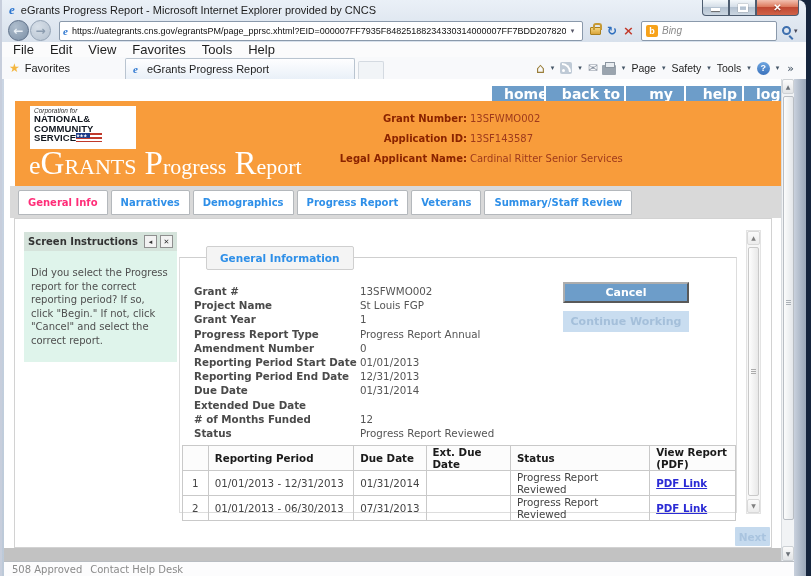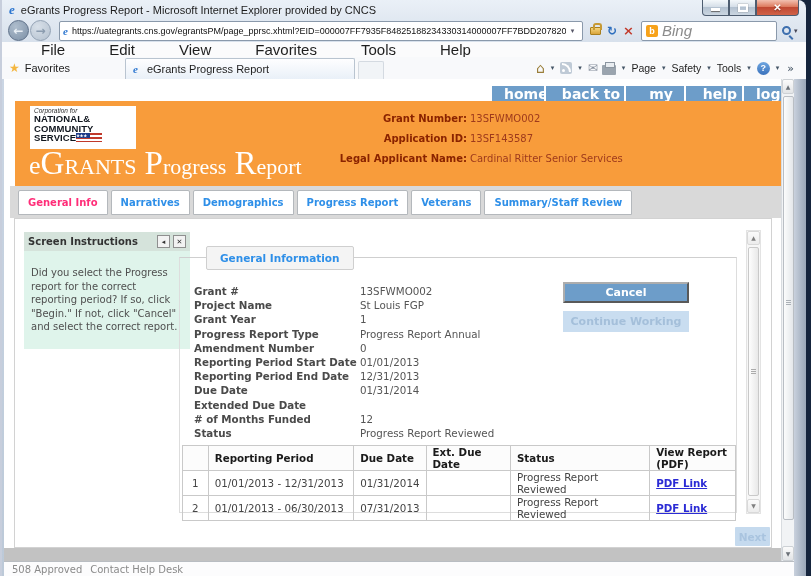--- a/index.html
+++ b/index.html
@@ -49,30 +49,30 @@
   .lock::before { content:""; position:absolute; top:-5px; left:2px; width:5px; height:5px;
     border:2px solid #C79A34; border-bottom:none; border-radius:3px 3px 0 0; }
   .tool-glyph { margin-left:6px; font-size:12px; font-weight:bold; }
   .refresh { color:#2E6FBE; }
   .stopx { color:#C23A2B; font-size:13px; }
   .searchbox { margin-left:7px; width:136px; height:20px; background:#FFF;
     border:1px solid #8A99AB; border-radius:2px; display:flex; align-items:center;
     gap:4px; padding:0 4px; }
   .bing-sq { width:12px; height:12px; background:#F7A21A; border-radius:2px; color:#FFF;
     font-size:9px; font-weight:bold; display:flex; align-items:center; justify-content:center; }
-  .search-text { font-size:15px; color:#8A8A8A; font-style:italic; }
+  .search-text { font-size:10px; color:#8A8A8A; font-style:italic; }
   .magwrap { display:flex; align-items:center; margin-left:5px; }
   .mag { position:relative; width:9px; height:9px; border:2px solid #3E6FAE; border-radius:50%; }
   .mag::after { content:""; position:absolute; left:6px; top:7px; width:2px; height:5px;
     background:#3E6FAE; transform:rotate(-45deg); }
   .mag-drop { font-size:7px; color:#445; margin-left:3px; }
 
   .menubar { position:absolute; left:0; top:42px; width:100%; height:15px; background:#FBFBFC;
     display:flex; align-items:center; padding-left:3px; }
-  .menu-item { font-size:15px; color:#1E1E1E; padding:0 8px;margin-left:28px; }
+  .menu-item { font-size:13px; color:#1E1E1E; padding:0 8px; }
 
   .favbar { position:absolute; left:0; top:57px; width:100%; height:22px; background:#F8F9FB;
     display:flex; align-items:center; }
   .fav-btn { display:flex; align-items:center; gap:5px; margin-left:7px; font-size:11px; color:#1E1E1E; }
   .star { color:#F4B63F; font-size:12px; }
   .page-tab { margin-left:55px; width:230px; height:21px; align-self:flex-end;
     background:linear-gradient(#FEFEFF,#E9F0F8); border:1px solid #B9C4D0; border-bottom:none;
     border-radius:2px 2px 0 0; display:flex; align-items:center; gap:5px; padding:0 7px;
     font-size:11px; color:#1E1E1E; }
   .tab-stub { width:26px; height:18px; align-self:flex-end; margin-left:3px;
@@ -136,21 +136,21 @@
 
   .tabband { position:absolute; left:6px; top:107px; right:0; height:32px; background:#D9D9D9;padding-left:24px; }
   .tabs { position:absolute; left:8px; top:4px; display:flex; gap:3px; }
   .tab { background:#FFF; border:1px solid #B4B8BC; border-radius:2px 2px 0 0; padding:6px 9px;
     font-size:10px; font-weight:bold; color:#2E8FE8; font-family:"DejaVu Sans",sans-serif; cursor:pointer; }
   .tab.active { color:#FF2D78; }
 
   .panel { position:absolute; left:10px; top:139px; width:758px; height:330px; background:#FFF;
     border:1px solid #D2D2D2; }
 
-  .instructions { position:absolute; left:9px; top:13px; width:166px; }
+  .instructions { position:absolute; left:9px; top:13px; width:153px; }
   .instr-head { height:19px; background:#D5E3DB; display:flex; align-items:center; padding:0 4px; }
   .instr-title { flex:1; font-size:10px; font-weight:bold; color:#333; font-family:"DejaVu Sans",sans-serif; }
   .instr-btn { width:13px; height:13px; background:#F2F2F2; border:1px solid #8F8F8F; font-size:7px;
     display:flex; align-items:center; justify-content:center; color:#333; margin-left:3px; }
   .instr-body { background:#DFF4EB; padding:15px 7px; font-size:10px; color:#4F4F4F;
     line-height:13.5px; min-height:84px; font-family:"DejaVu Sans",sans-serif; }
 
   .fieldset { position:absolute; left:164px; top:38px; width:558px; height:256px;
     border:1px solid #DDD; border-top-color:#CFCFCF; }
   .fs-tab { position:absolute; left:26px; top:-12px; background:#F4F4F4; border:1px solid #CFCFCF;

